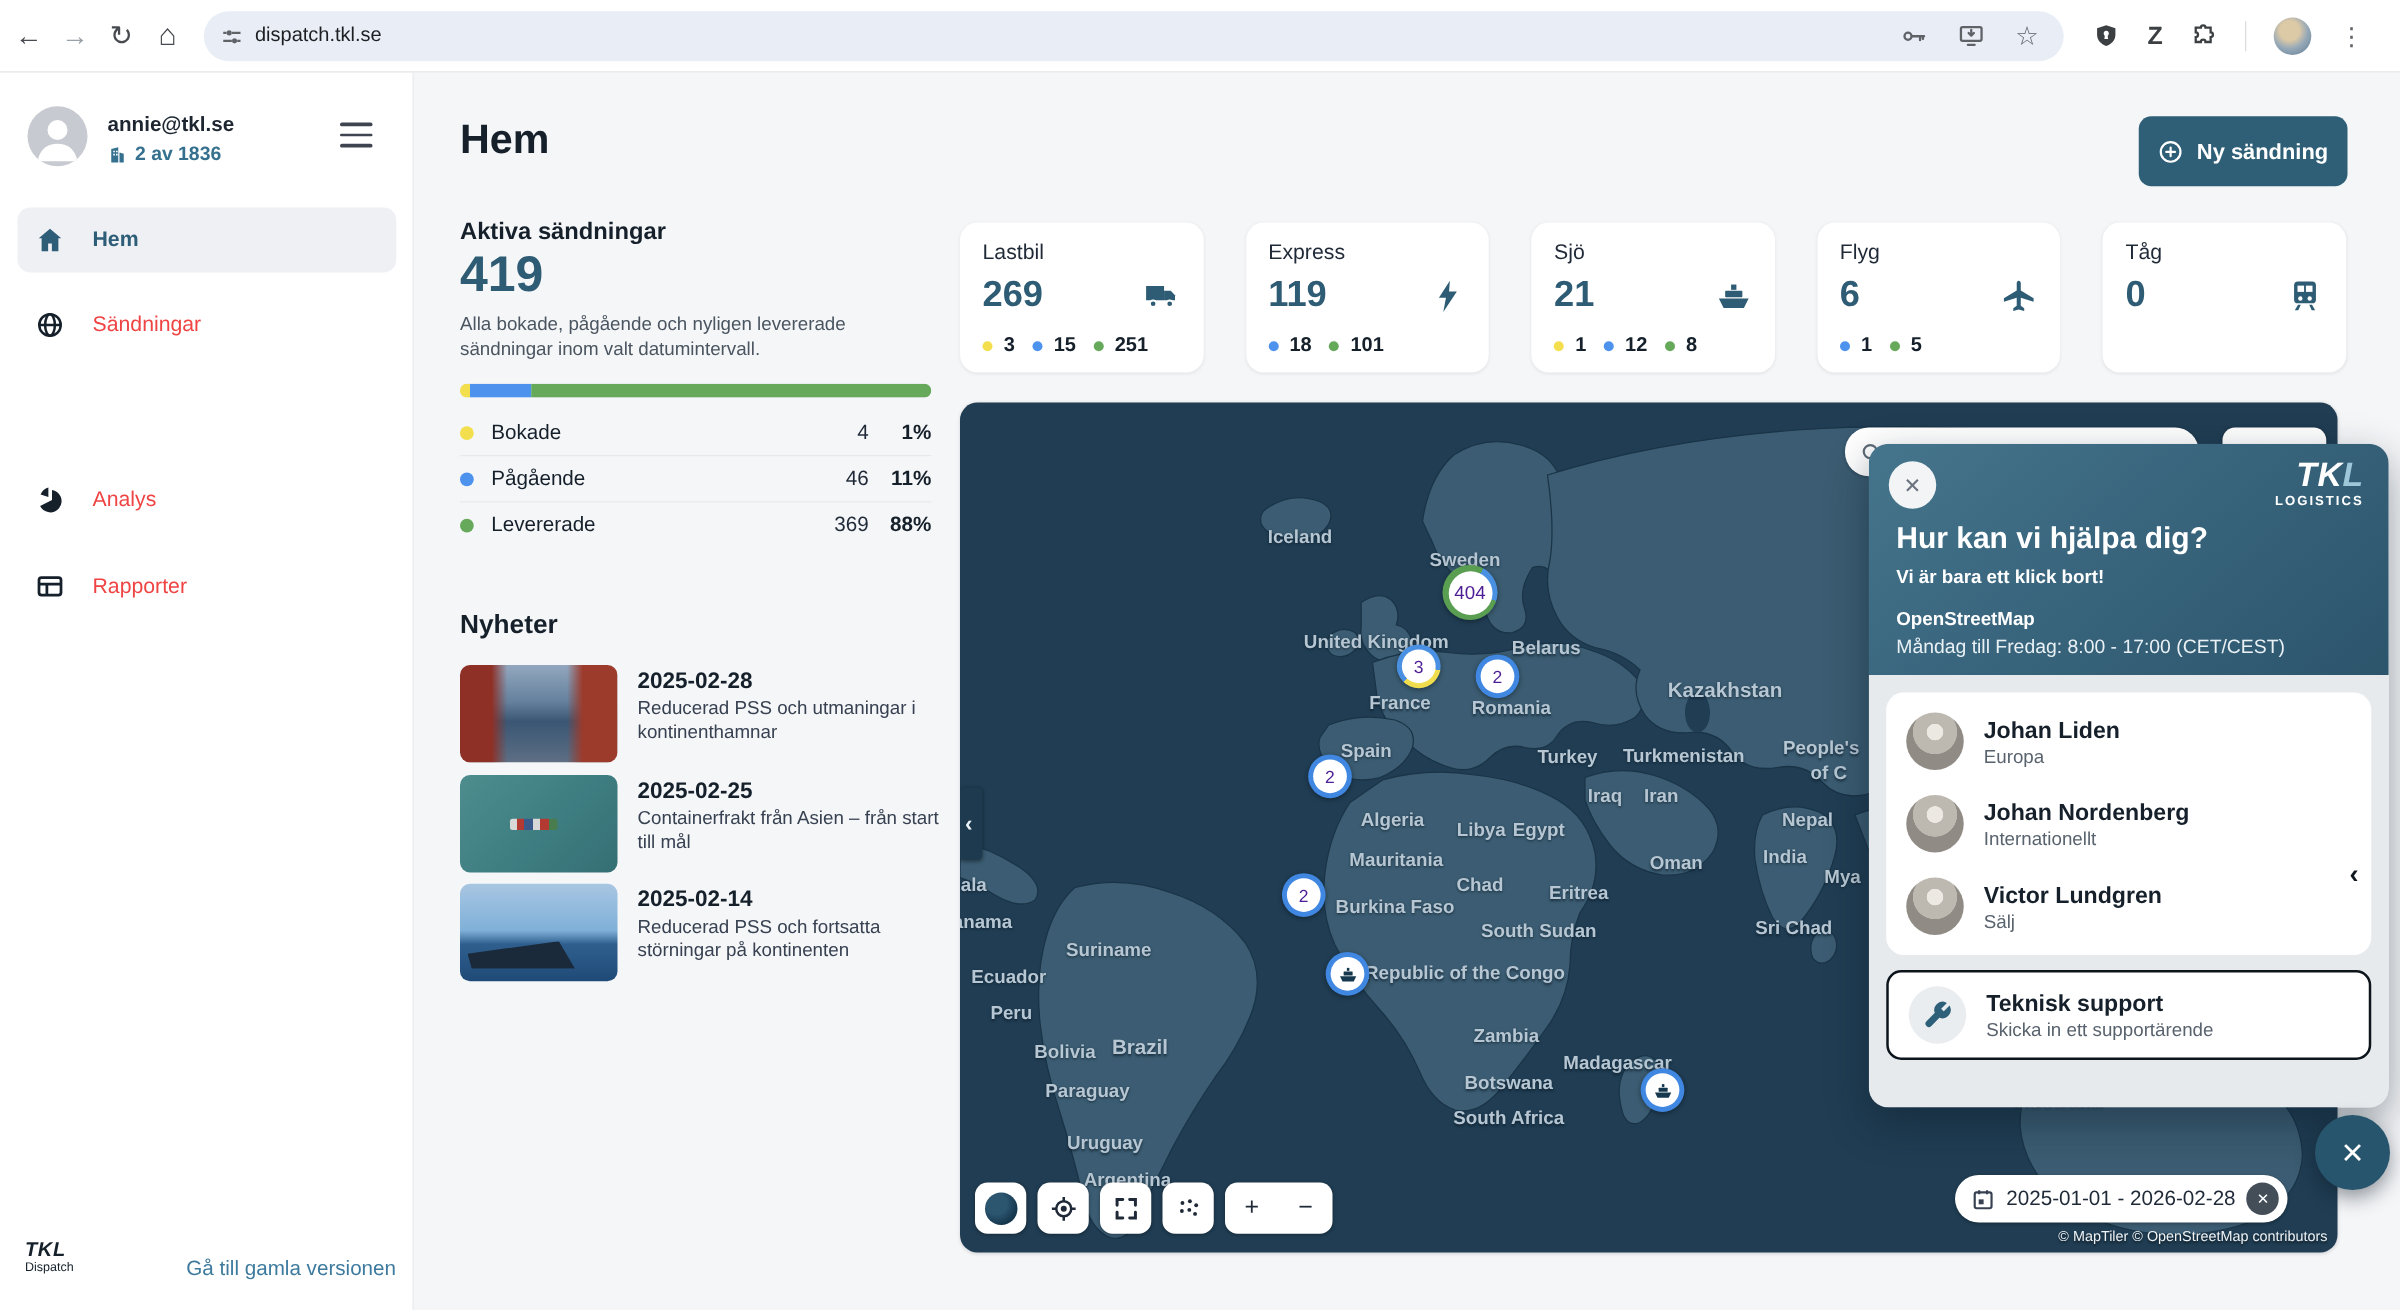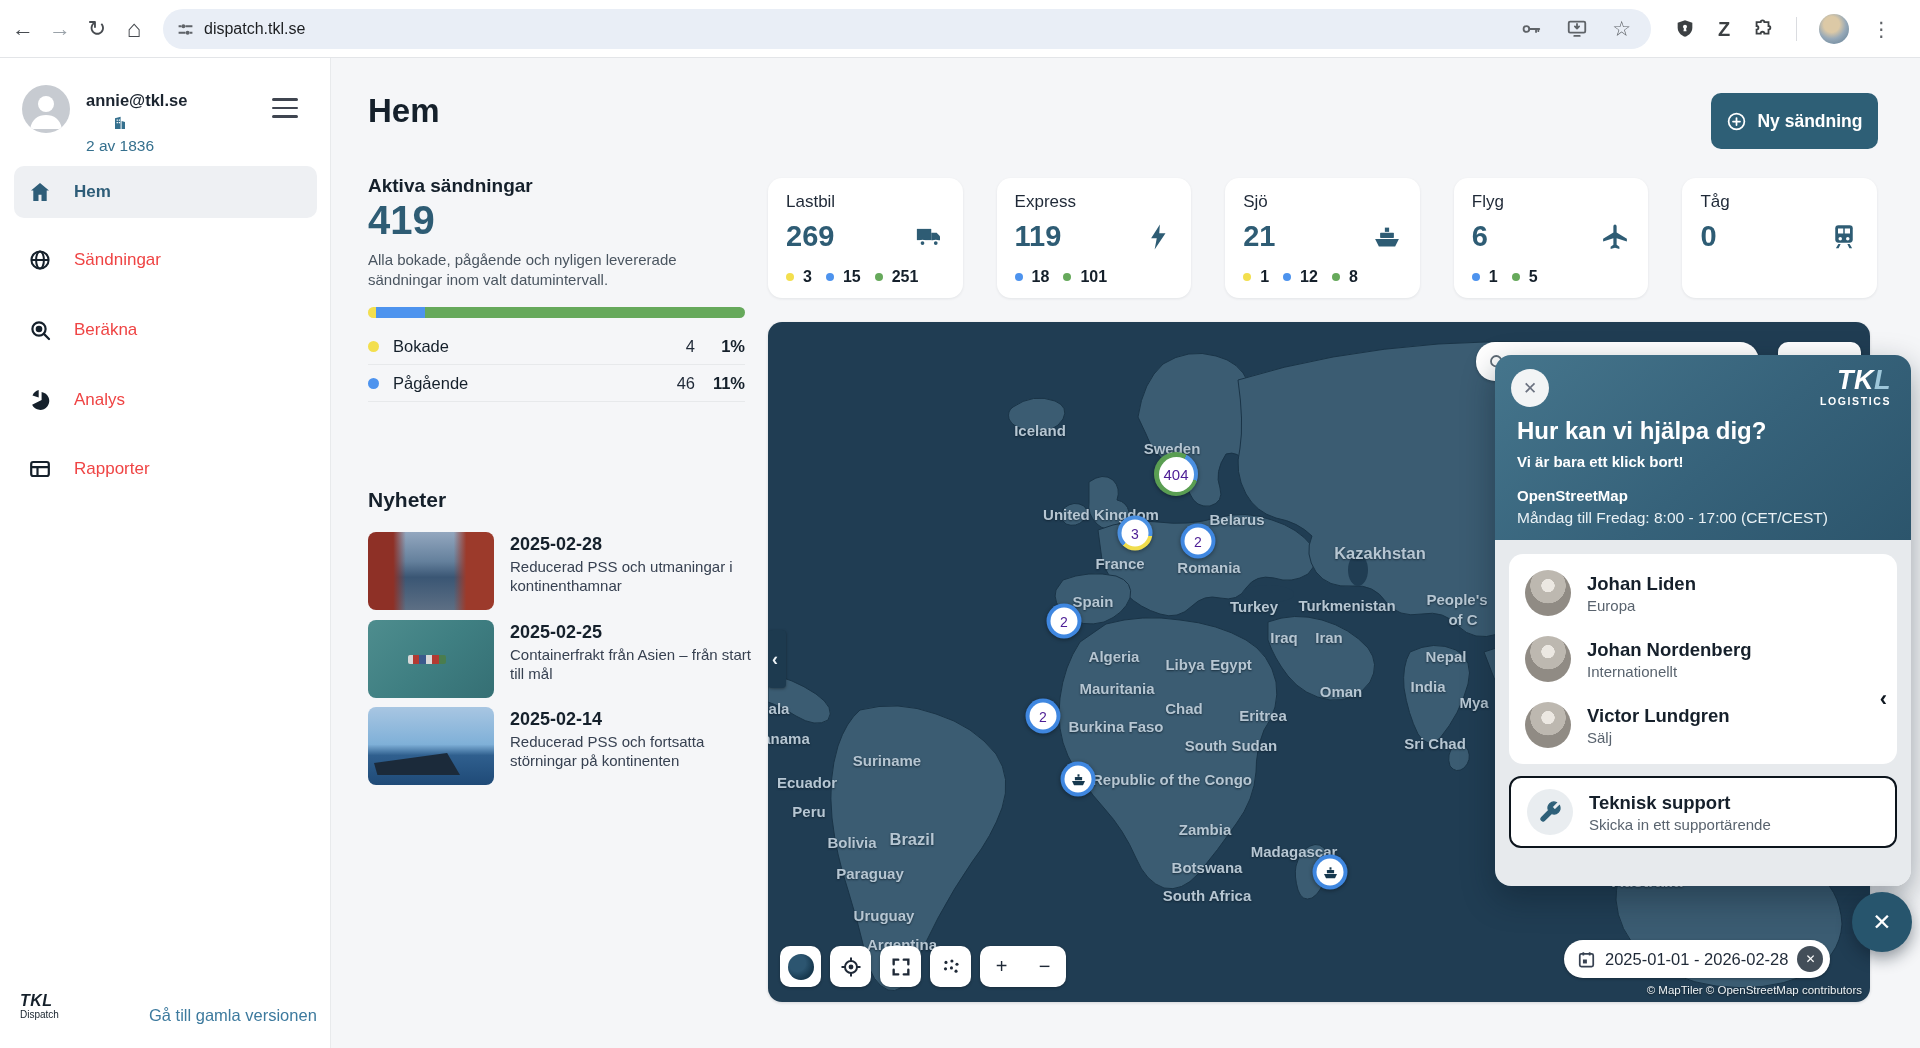--- a/index.html
+++ b/index.html
@@ -15,21 +15,21 @@
   .omni-right { display:flex; align-items:center; gap:24px; padding-right:6px; }
   .ext-row { position:absolute; top:0; height:58px; display:flex; align-items:center; gap:22px; }
   .zlogo { font-weight:800; font-size:20px; color:#3c4043; }
   .vsep { width:1px; height:24px; background:#dadce0; }
   .chrome-avatar { width:30px; height:30px; border-radius:50%; background:radial-gradient(circle at 42% 35%, #dcc9a6 0 30%, #97a9b8 55%, #5c7a90 100%); }
 
   
   #sidebar { position:absolute; left:0; top:58px; width:331px; height:990px; background:#fff; border-right:1px solid #e8eaec; z-index:20; }
   .sb-avatar { position:absolute; left:22px; top:27px; width:48px; height:48px; border-radius:50%; background:#c7cbd1; overflow:hidden; }
   .sb-email { position:absolute; left:86px; top:33px; font-size:16.5px; font-weight:700; color:#1c2530; }
-  .sb-badge { position:absolute; left:86px; top:57px; display:flex; align-items:center; gap:6px; font-size:15.5px; font-weight:400; color:#35708e; cursor:pointer;flex-direction:column; }
+  .sb-badge { position:absolute; left:86px; top:57px; display:flex; align-items:center; gap:6px; font-size:15.5px; font-weight:700; color:#35708e; cursor:pointer; }
   .hamburger { position:absolute; left:272px; top:40px; width:26px; height:20px; display:flex; flex-direction:column; justify-content:space-between; cursor:pointer; }
   .hamburger span { display:block; height:2.6px; background:#3f4550; border-radius:2px; }
   .nav-item { position:absolute; left:14px; width:303px; height:52px; border-radius:10px; display:flex; align-items:center; gap:22px; padding-left:14px; font-size:17px; color:#ef4444; cursor:pointer; }
   .nav-item.active { background:#eef0f3; color:#2e5d78; font-weight:600; }
   .nav-item .nicon { width:24px; height:24px; color:#15202b; }
   .nav-item.active .nicon { color:#2e5d78; }
   .sb-logo { position:absolute; left:20px; top:935px; line-height:1.05; }
   .sb-logo .l1 { font-size:16px; font-weight:800; font-style:italic; letter-spacing:.5px; color:#15202b; }
   .sb-logo .l2 { font-size:10px; color:#15202b; }
   .old-link { position:absolute; left:149px; top:948px; font-size:16.5px; color:#3d7a9e; cursor:pointer; }
@@ -210,30 +210,20 @@
     <div class="nav-item" style="top:176px">
       <svg class="nicon" viewBox="0 0 24 24">
           <g fill="none" stroke="currentColor" stroke-width="2">
             <circle cx="12" cy="12" r="8.6"></circle>
             <ellipse cx="12" cy="12" rx="3.9" ry="8.6"></ellipse>
             <path d="M3.5 12h17"></path>
           </g>
         </svg>
       <span>Sändningar</span>
     </div>
-    <div class="nav-item" style="top:246px">
-      <svg class="nicon" viewBox="0 0 24 24">
-          <g fill="none" stroke="currentColor" stroke-width="2.2">
-            <circle cx="11" cy="11" r="6.6"></circle>
-            <path d="M15.9 15.9 21 21" stroke-linecap="round"></path>
-          </g>
-          <circle cx="11" cy="11" r="3.3" fill="currentColor"></circle>
-        </svg>
-      <span>Beräkna</span>
-    </div>
     <div class="nav-item" style="top:385px">
       <svg class="nicon" viewBox="0 0 24 24">
           <g fill="none" stroke="currentColor" stroke-width="2.2">
             <rect x="3.2" y="5" width="17.6" height="14" rx="2"></rect>
             <path d="M3.2 10.2h17.6M9.5 10.2V19"></path>
           </g>
         </svg>
       <span>Rapporter</span>
     </div>
     <div class="nav-item" style="top:316px">
@@ -280,20 +270,28 @@
     <div class="lg-sep" style="top:306px"></div>
     <div class="legend-row" style="top:307px">
       <span class="lg-dot" style="background: rgb(77, 147, 238);"></span>
       <span class="lg-label">Pågående</span>
       <span class="lg-vals">
           <span class="lg-cnt">46</span>
           <span class="lg-pct">11%</span>
         </span>
     </div>
     <div class="lg-sep" style="top:343px"></div>
+    <div class="legend-row" style="top:344px">
+      <span class="lg-dot" style="background: rgb(102, 169, 91);"></span>
+      <span class="lg-label">Levererade</span>
+      <span class="lg-vals">
+          <span class="lg-cnt">369</span>
+          <span class="lg-pct">88%</span>
+        </span>
+    </div>
 
     <div class="news-title">Nyheter</div>
     <div class="news-item" style="top:474px">
       <div class="thumb thumb1"></div>
       <div class="news-date">2025-02-28</div>
       <div class="news-text">Reducerad PSS och utmaningar i kontinenthamnar</div>
     </div>
     <div class="news-item" style="top:562px">
       <div class="thumb thumb2"></div>
       <div class="news-date">2025-02-25</div>

